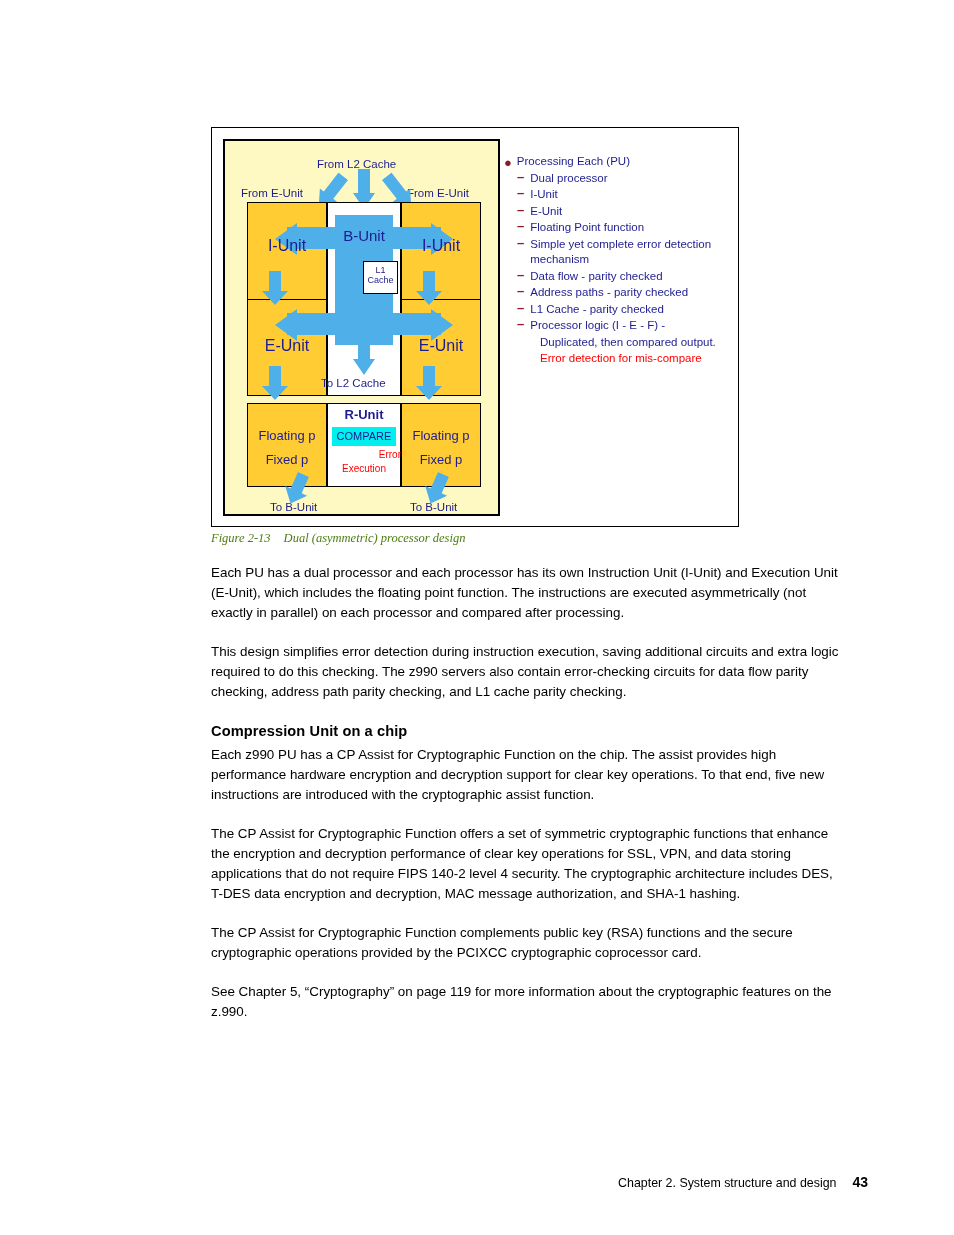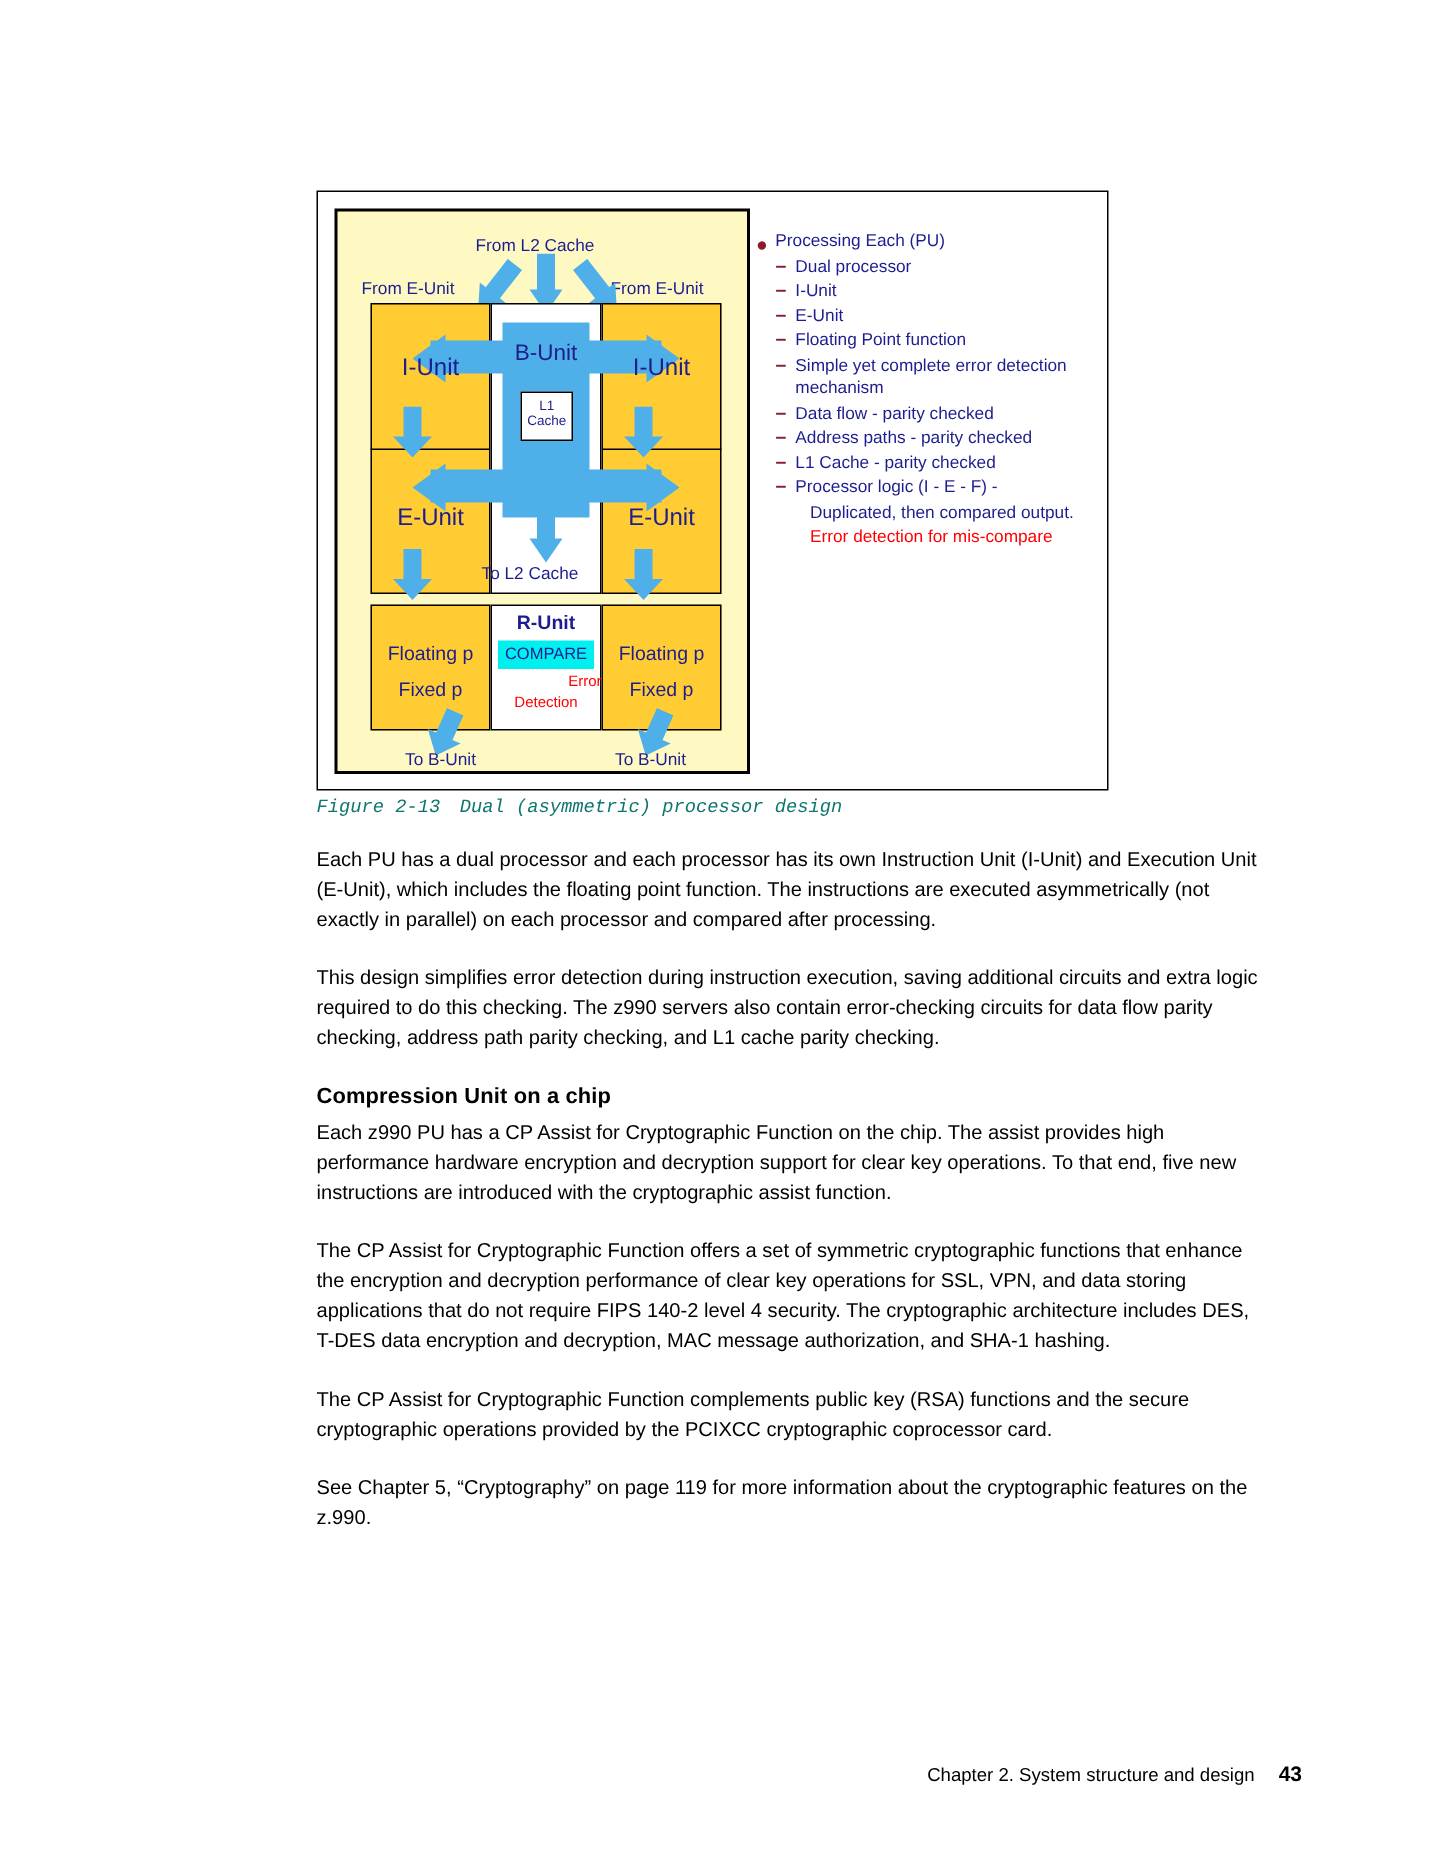--- a/index.html
+++ b/index.html
@@ -68,21 +68,21 @@
   }
   .center-box-l{position:absolute;left:102px;top:61px;width:1px;height:194px;background:#000;}
   .center-box-r{position:absolute;left:175px;top:61px;width:1px;height:194px;background:#000;}
 
   
   .bunit-body{position:absolute;left:110px;top:74px;width:58px;height:130px;background:#4FAFE8;}
   .bar-top{position:absolute;left:62px;top:86px;width:154px;height:22px;background:#4FAFE8;}
   .bar-bot{position:absolute;left:62px;top:172px;width:154px;height:22px;background:#4FAFE8;}
   .bunit-text{position:absolute;left:110px;top:86px;width:58px;color:#1d1d8f;font-size:15px;text-align:center;}
   .l1cache{
-    position:absolute;left:122px;top:120px;width:35px;height:33px;background:#fff;border:1px solid #000;
+    position:absolute;left:138px;top:120px;width:35px;height:33px;background:#fff;border:1px solid #000;
     box-sizing:border-box;color:#1d1d8f;font-size:9px;text-align:center;line-height:1.15;padding-top:3px;
   }
 
   
   .runit-box{
     position:absolute;left:102px;top:262px;width:74px;height:84px;
     border:1px solid #000;box-sizing:border-box;background:#fff;
   }
   .runit-title{position:absolute;left:102px;top:266px;width:74px;text-align:center;color:#1d1d8f;font-size:13px;font-weight:bold;}
   .compare{
@@ -119,22 +119,22 @@
     color:#8B1A2B;font-size:13px;line-height:1;margin-right:5px;position:relative;top:2px;
   }
   .bl-mark-dash{
     color:#8B1A2B;font-size:13px;font-weight:bold;line-height:1;margin-right:6px;position:relative;top:-1px;
   }
   .bl-txt{color:#1d1d8f;font-size:11.5px;line-height:15.5px;}
   .bl-txt.red{color:#ff0000;}
 
   
   .fig-caption{
-    position:absolute;left:211px;top:531px;font-size:12.5px;font-style:italic;color:#0f766e;
-    font-family:Liberation Mono, monospace;
+    position:absolute;left:211px;top:531px;font-size:12.5px;font-style:italic;color:#4d7c0f;
+    font-family:Liberation Serif, serif;
   }
   .fig-caption .fc-gap{display:inline-block;width:13px;}
 
   .body{
     position:absolute;left:211px;top:563px;width:637px;
     font-size:13.4px;line-height:20px;color:#000;text-align:left;
   }
   .body p{margin:0 0 19px 0;}
   .body h3{
     font-size:14.6px;font-weight:bold;margin:11px 0 4px 0;letter-spacing:0.1px;
@@ -290,21 +290,21 @@
       <div class="yfp yfp-r"></div>
       <div class="utext u-sm fp-l1">Floating p</div>
       <div class="utext u-sm fp-l2">Fixed p</div>
       <div class="utext u-sm fp-r1">Floating p</div>
       <div class="utext u-sm fp-r2">Fixed p</div>
 
       <div class="runit-box"></div>
       <div class="runit-title">R-Unit</div>
       <div class="compare">COMPARE</div>
       <div class="errdet1">Error</div>
-      <div class="errdet2">Detection</div>
+      <div class="errdet2">Execution</div>
 
       <svg class="arrow arr-tob-l" width="24" height="32" viewBox="0 0 24 32">
         <path d="M6 0 h12 v18 h6 L12 32 L0 18 h6 Z" fill="#4FAFE8"></path>
       </svg>
       <svg class="arrow arr-tob-r" width="24" height="32" viewBox="0 0 24 32">
         <path d="M6 0 h12 v18 h6 L12 32 L0 18 h6 Z" fill="#4FAFE8"></path>
       </svg>
       <div class="dlabel to-b-l">To B-Unit</div>
       <div class="dlabel to-b-r">To B-Unit</div>
 

